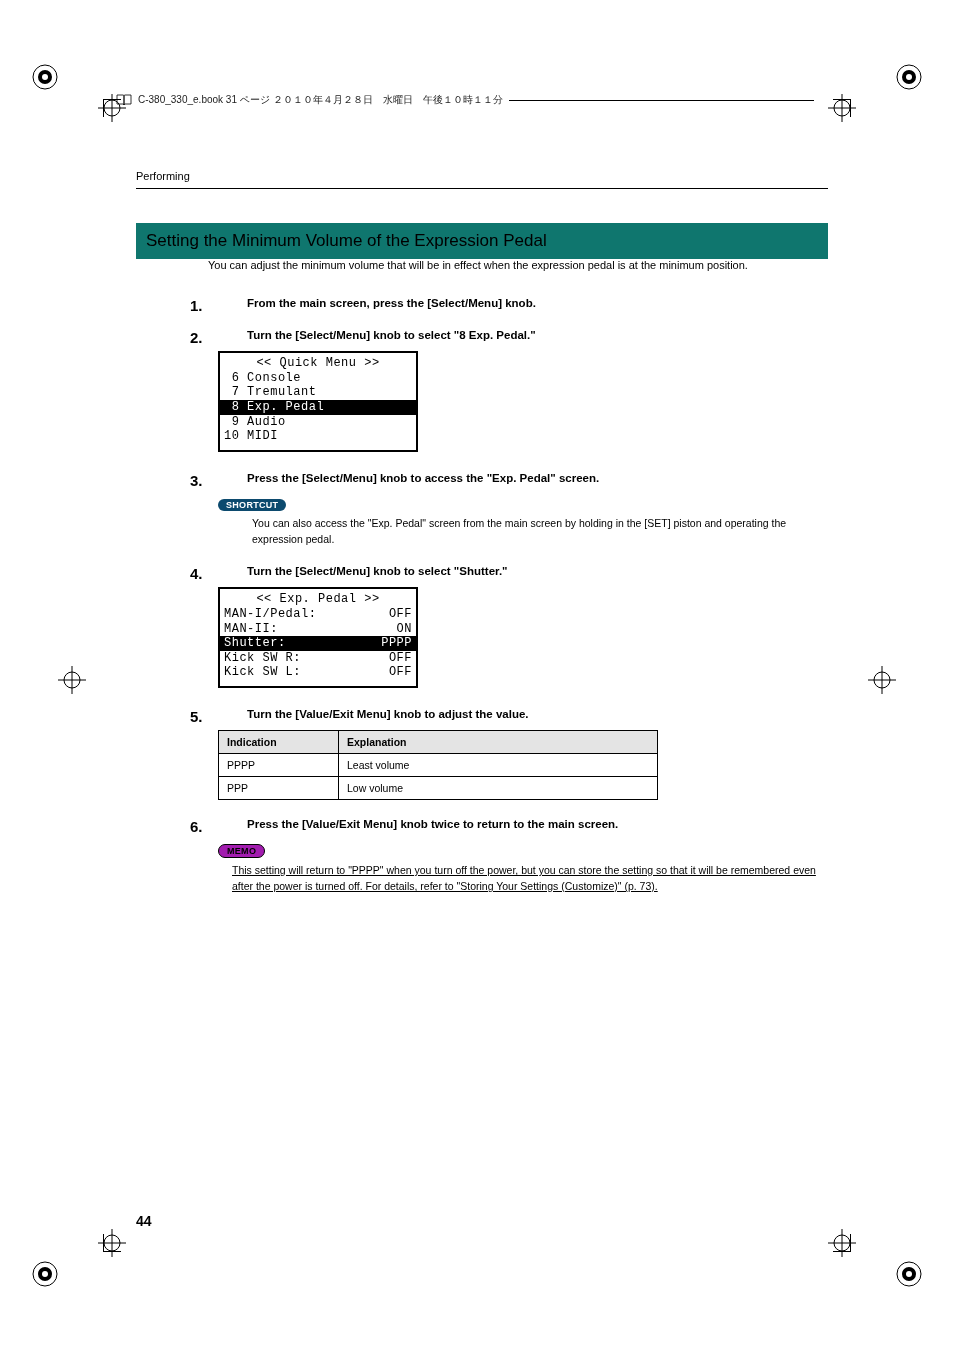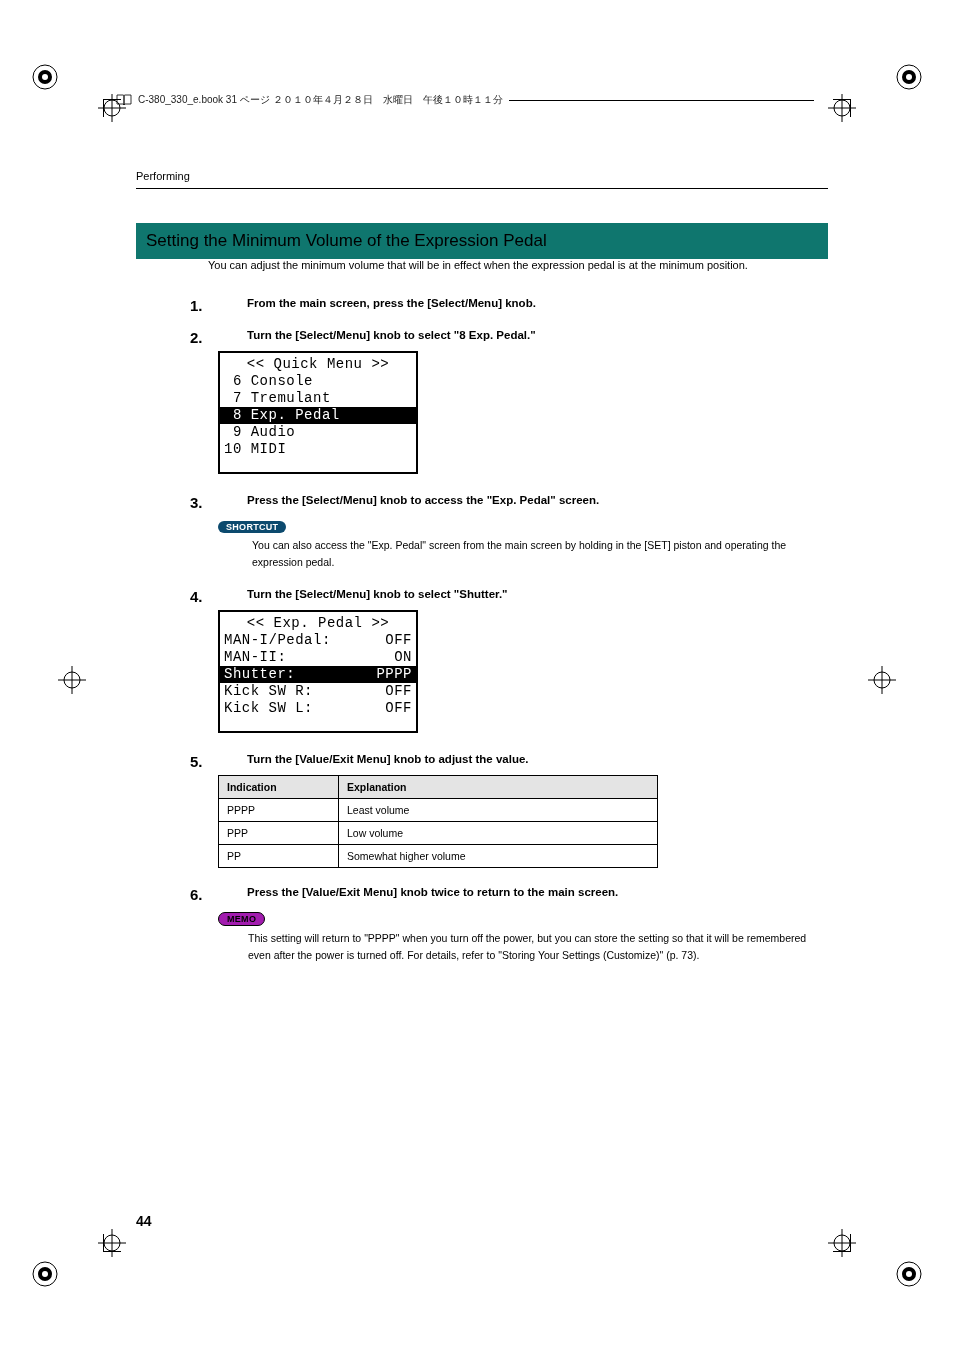--- a/index.html
+++ b/index.html
@@ -117,23 +117,23 @@
     font-size: 11.5px;
     font-weight: 700;
     margin-bottom: 10px;
     margin-left: 31px;
   }
 
   .lcd {
     border: 2px solid #000;
     width: 200px;
     font-family: "Courier New", monospace;
-    font-size: 14px;
+    font-size: 12px;
     line-height: 1.22;
-    padding: 3px 0 14px 0;
+    padding: 3px 0 6px 0;
     margin-left: 2px;
     margin-bottom: 6px;
     white-space: pre;
     letter-spacing: 0.5px;
   }
   .lcd .title-row {
     text-align: center;
     padding: 0 4px;
   }
   .lcd .row { padding: 0 4px; display:flex; justify-content:space-between; }
@@ -335,33 +335,29 @@
           </thead>
         <tbody>
             <tr>
               <td>PPPP</td>
               <td>Least volume</td>
             </tr>
             <tr>
               <td>PPP</td>
               <td>Low volume</td>
             </tr>
-            <tr>
-              <td>PP</td>
-              <td>Somewhat higher volume</td>
-            </tr>
           </tbody>
       </table>
     </div>
   </div>
 
   <div class="step">
     <div class="step-num">6.</div>
     <div class="step-body">
       <div class="step-text">Press the [Value/Exit Menu] knob twice to return to the main screen.</div>
       <span class="pill" style="background:#a21caf;color:#000;border:1.5px solid #000;">MEMO</span>
-      <div class="note-body" style="margin-left:32px;">This setting will return to "PPPP" when you turn off the power, but you can store the setting so that it will be remembered even after the power is turned off. For details, refer to "Storing Your Settings (Customize)" (p. 73).</div>
+      <div class="note-body" style="margin-left:16px;text-decoration:underline;">This setting will return to "PPPP" when you turn off the power, but you can store the setting so that it will be remembered even after the power is turned off. For details, refer to "Storing Your Settings (Customize)" (p. 73).</div>
     </div>
   </div>
 
 </div>
 
 <div class="page-number">44</div>
 
 </body></html>

